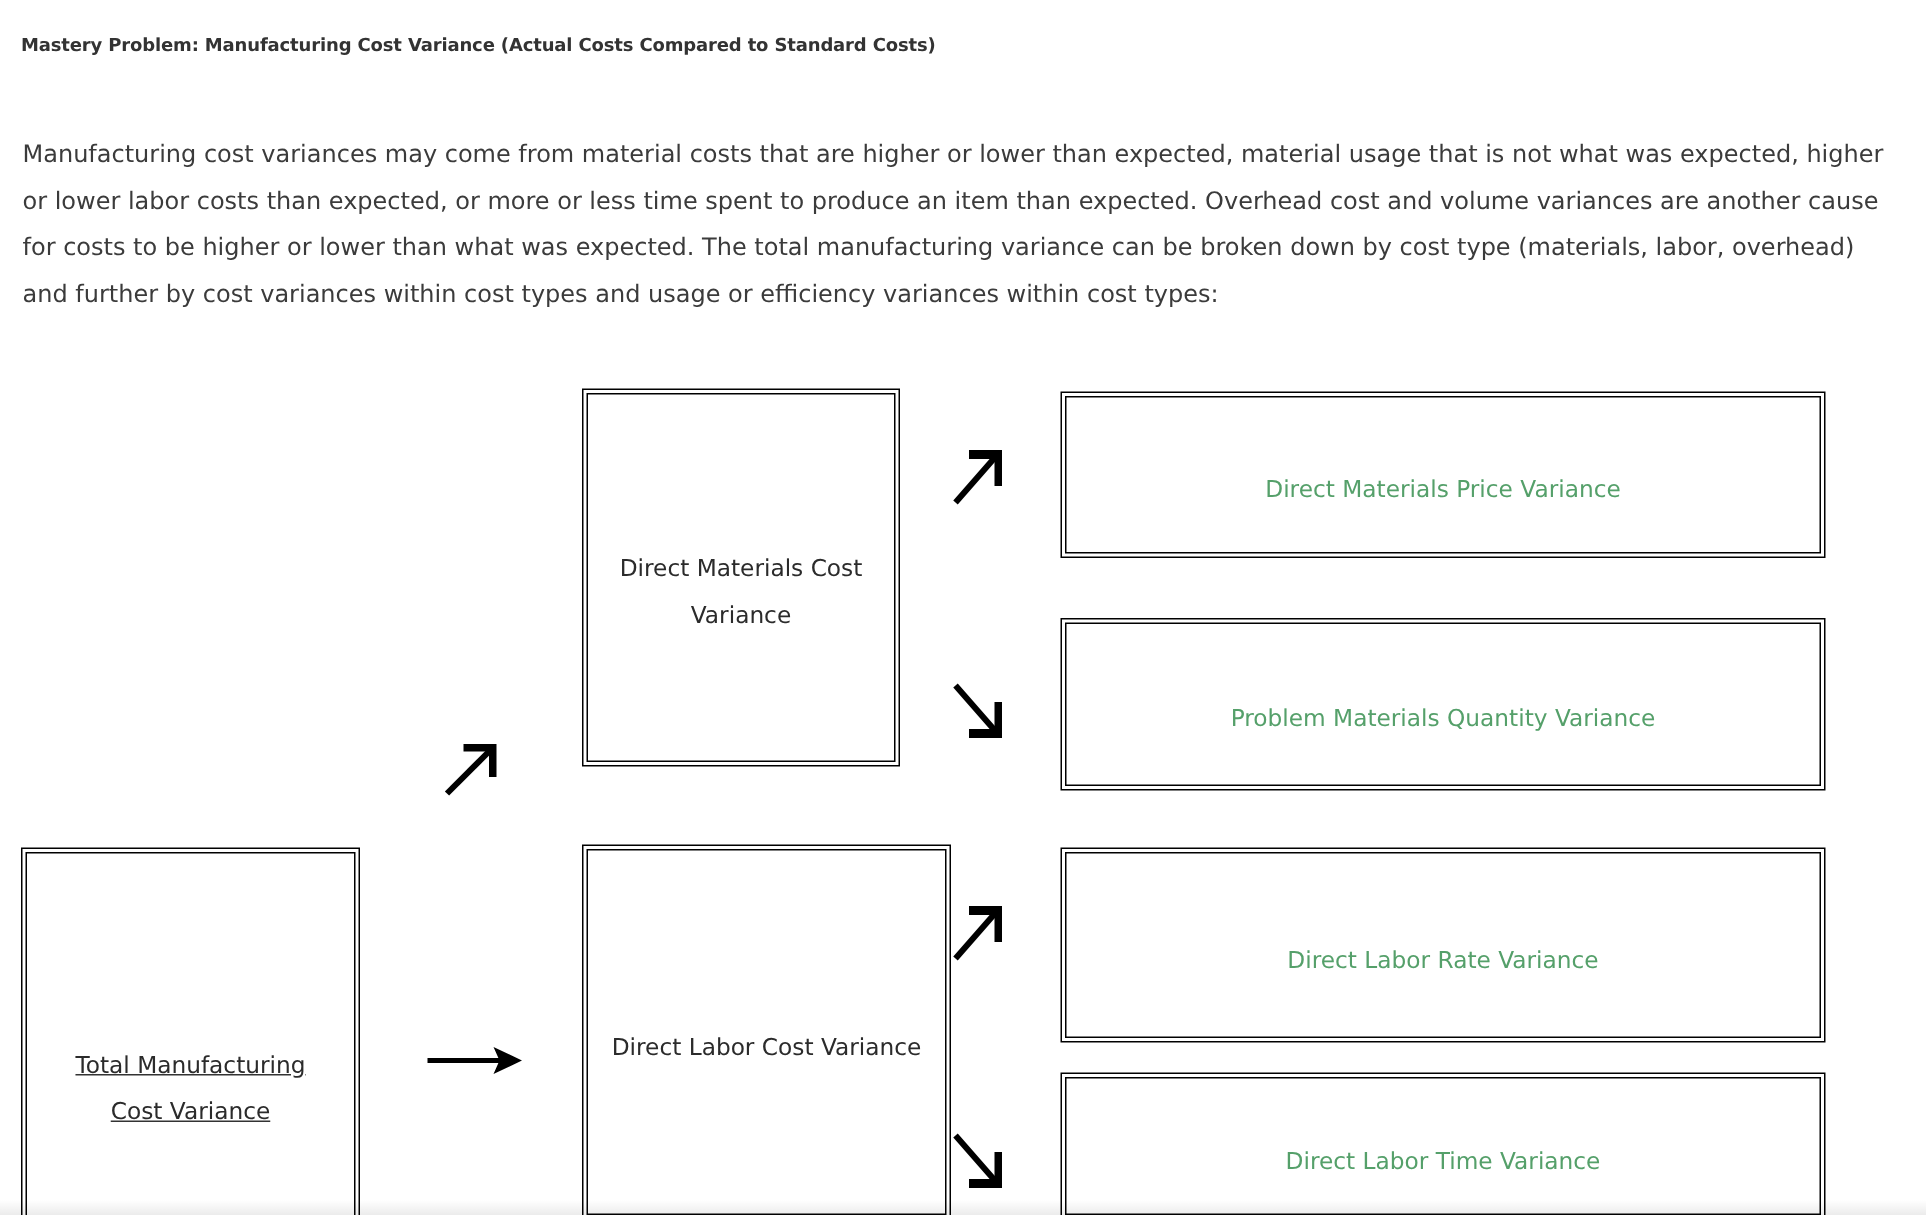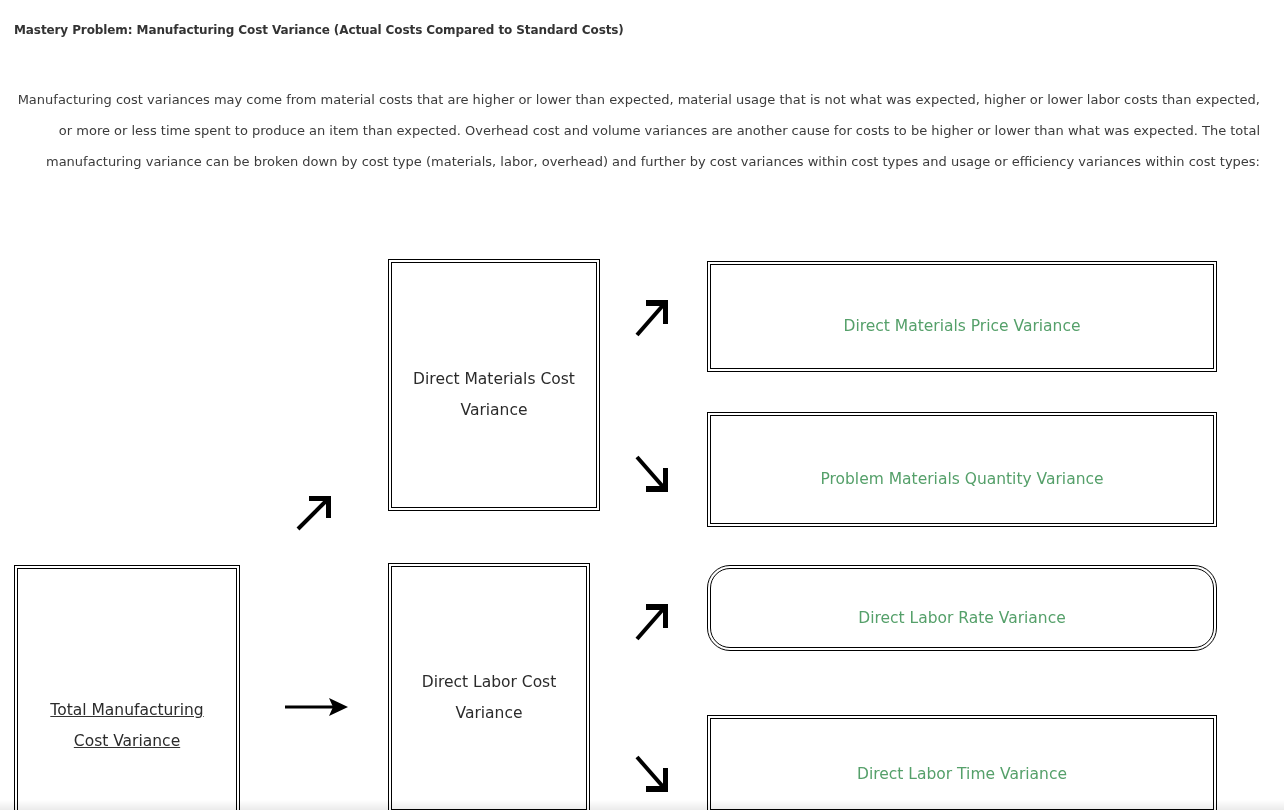--- a/index.html
+++ b/index.html
@@ -28,24 +28,24 @@
     letter-spacing: -0.1px;
     white-space: nowrap;
   }
 
   
   .intro-paragraph {
     position: absolute;
     left: 15px;
     top: 71px;
     width: 1245px;
-    font-size: 13px;
+    font-size: 16px;
     line-height: 31px;
     color: #3b3b3b;
-    text-align: right;
+    text-align: left;
   }
 
   
   .diagram {
     position: absolute;
     left: 0;
     top: 0;
     width: 1284px;
     height: 810px;
   }
@@ -83,42 +83,41 @@
   
   .box-materials-cost {
     left: 391px;
     top: 262px;
     width: 206px;
     height: 246px;
   }
   .box-labor-cost {
     left: 391px;
     top: 566px;
-    width: 196px;
+    width: 240px;
     height: 244px;
   }
   
   .box-dm-price {
     left: 710px;
     top: 264px;
     width: 504px;
     height: 105px;
   }
   .box-dm-quantity {
     left: 710px;
     top: 415px;
     width: 504px;
     height: 109px;
   }
   .box-dl-rate {
     left: 710px;
     top: 568px;
     width: 504px;
-    height: 80px;
-    border-radius: 20px;
+    height: 124px;
   }
   .box-dl-time {
     left: 710px;
     top: 718px;
     width: 504px;
     height: 92px;
     justify-content: center;
   }
 
   

